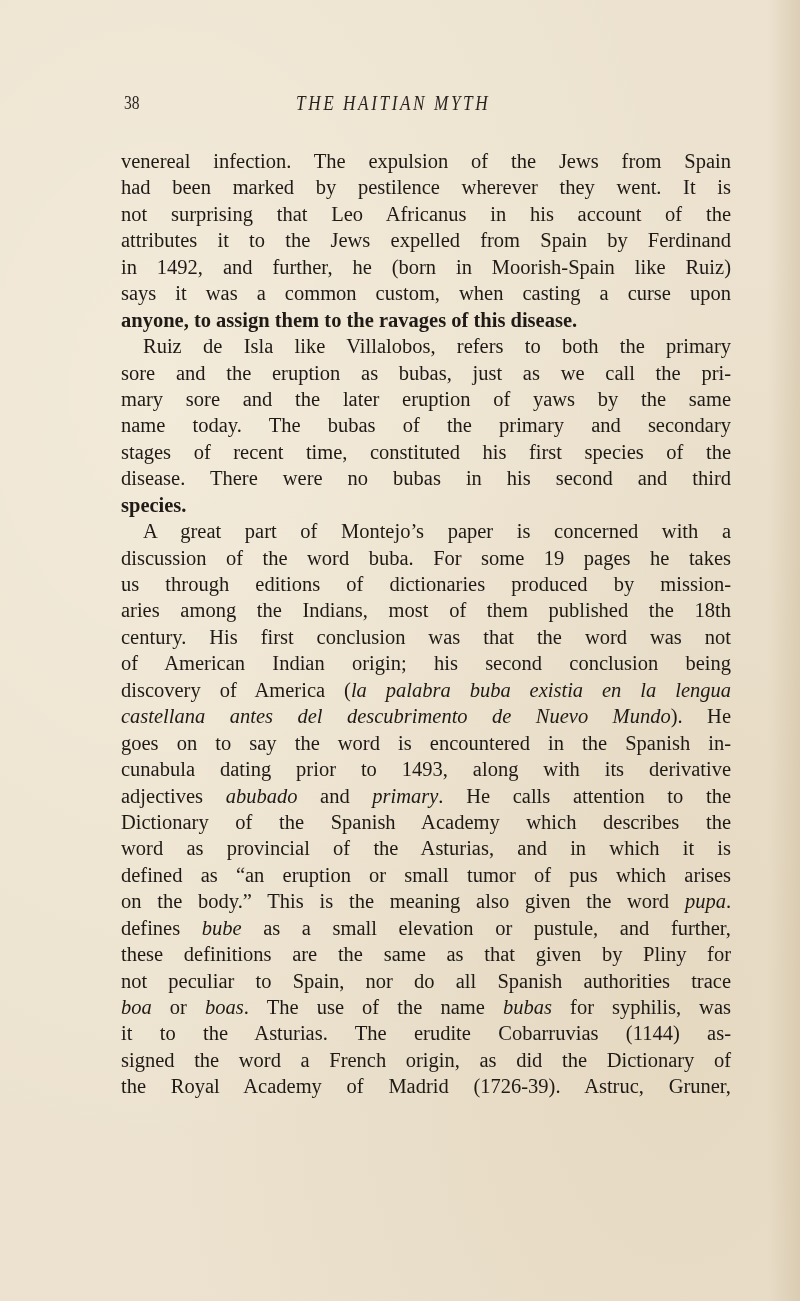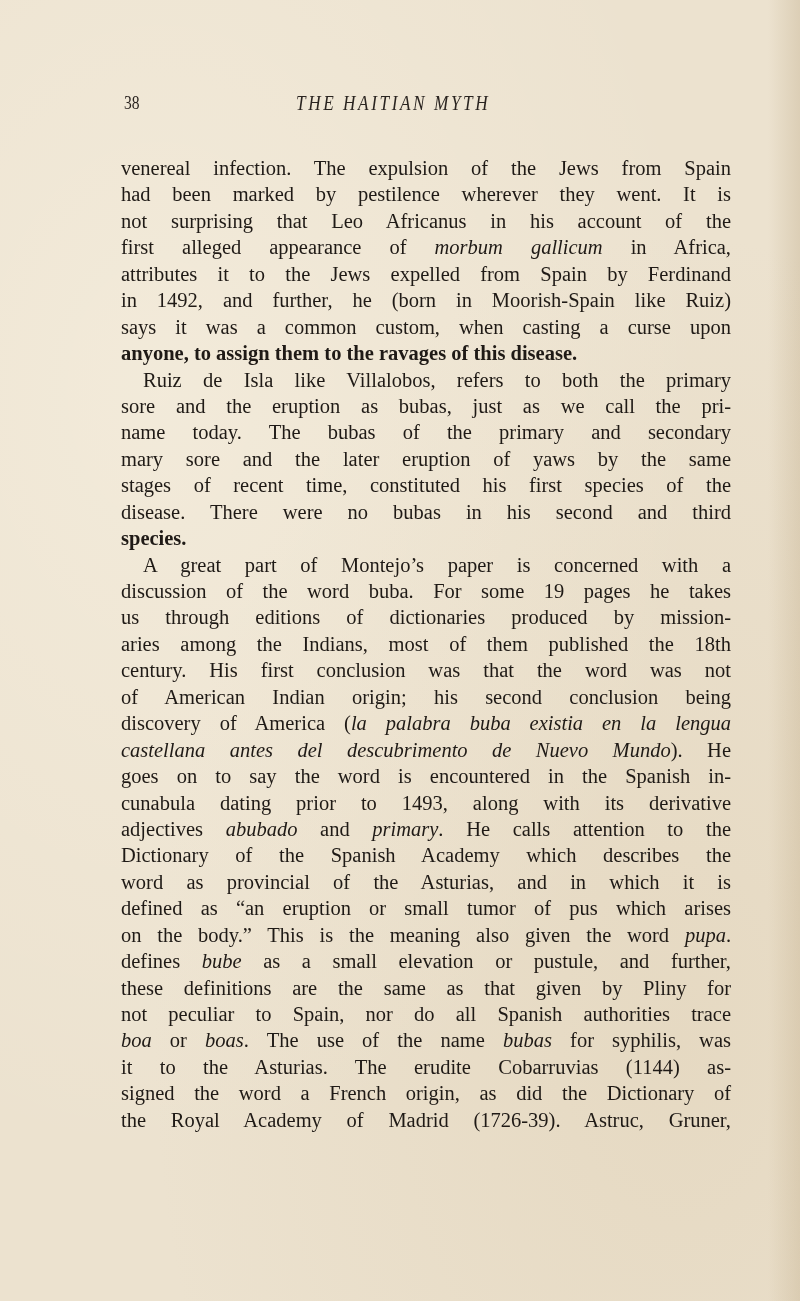--- a/index.html
+++ b/index.html
@@ -23,21 +23,21 @@
     font-family: "Liberation Serif", serif; font-size: 19px; color: #2a2420;
     transform: scaleX(0.82); transform-origin: left top;
   }
   .book-title {
     position: absolute; left: 175px; top: 0;
     font-family: "Liberation Serif", serif; font-style: italic;
     font-size: 20px; letter-spacing: 3px; color: #2a2420;
     transform: scaleX(0.86); transform-origin: left top;
   }
   .body-text {
-    position: absolute; left: 121px; top: 155px; width: 610px;
+    position: absolute; left: 121px; top: 148px; width: 610px;
   }
   .line {
     display: block; height: 26.45px; line-height: 26.45px;
     font-family: "Liberation Serif", serif; font-size: 20.5px;
     white-space: nowrap; text-align: justify; text-align-last: justify;
     color: #1f1a16;
   }
   .line.last { text-align-last: left; font-weight: bold; }
   .line.indent { padding-left: 22px; }
   .it { font-style: italic; }
@@ -47,29 +47,28 @@
 
 <div class="page">
   <div class="running-head">
     <span class="page-number">38</span>
     <span class="book-title">THE HAITIAN MYTH</span>
   </div>
   <div class="body-text" id="body-text">
       <span class="line"><span>venereal infection. The expulsion of the Jews from Spain</span></span>
       <span class="line"><span>had been marked by pestilence wherever they went. It is</span></span>
       <span class="line"><span>not surprising that Leo Africanus in his account of the</span></span>
-      <span class="line"><span>first alleged appearance of </span><span class="it">morbum gallicum</span><span> in Africa,</span></span>
       <span class="line"><span>attributes it to the Jews expelled from Spain by Ferdinand</span></span>
       <span class="line"><span>in 1492, and further, he (born in Moorish-Spain like Ruiz)</span></span>
       <span class="line"><span>says it was a common custom, when casting a curse upon</span></span>
       <span class="line last"><span>anyone, to assign them to the ravages of this disease.</span></span>
       <span class="line indent"><span>Ruiz de Isla like Villalobos, refers to both the primary</span></span>
       <span class="line"><span>sore and the eruption as bubas, just as we call the pri-</span></span>
+      <span class="line"><span>mary sore and the later eruption of yaws by the same</span></span>
       <span class="line"><span>name today. The bubas of the primary and secondary</span></span>
-      <span class="line"><span>mary sore and the later eruption of yaws by the same</span></span>
       <span class="line"><span>stages of recent time, constituted his first species of the</span></span>
       <span class="line"><span>disease. There were no bubas in his second and third</span></span>
       <span class="line last"><span>species.</span></span>
       <span class="line indent"><span>A great part of Montejo’s paper is concerned with a</span></span>
       <span class="line"><span>discussion of the word buba. For some 19 pages he takes</span></span>
       <span class="line"><span>us through editions of dictionaries produced by mission-</span></span>
       <span class="line"><span>aries among the Indians, most of them published the 18th</span></span>
       <span class="line"><span>century. His first conclusion was that the word was not</span></span>
       <span class="line"><span>of American Indian origin; his second conclusion being</span></span>
       <span class="line"><span>discovery of America (</span><span class="it">la palabra buba existia en la lengua</span></span>

